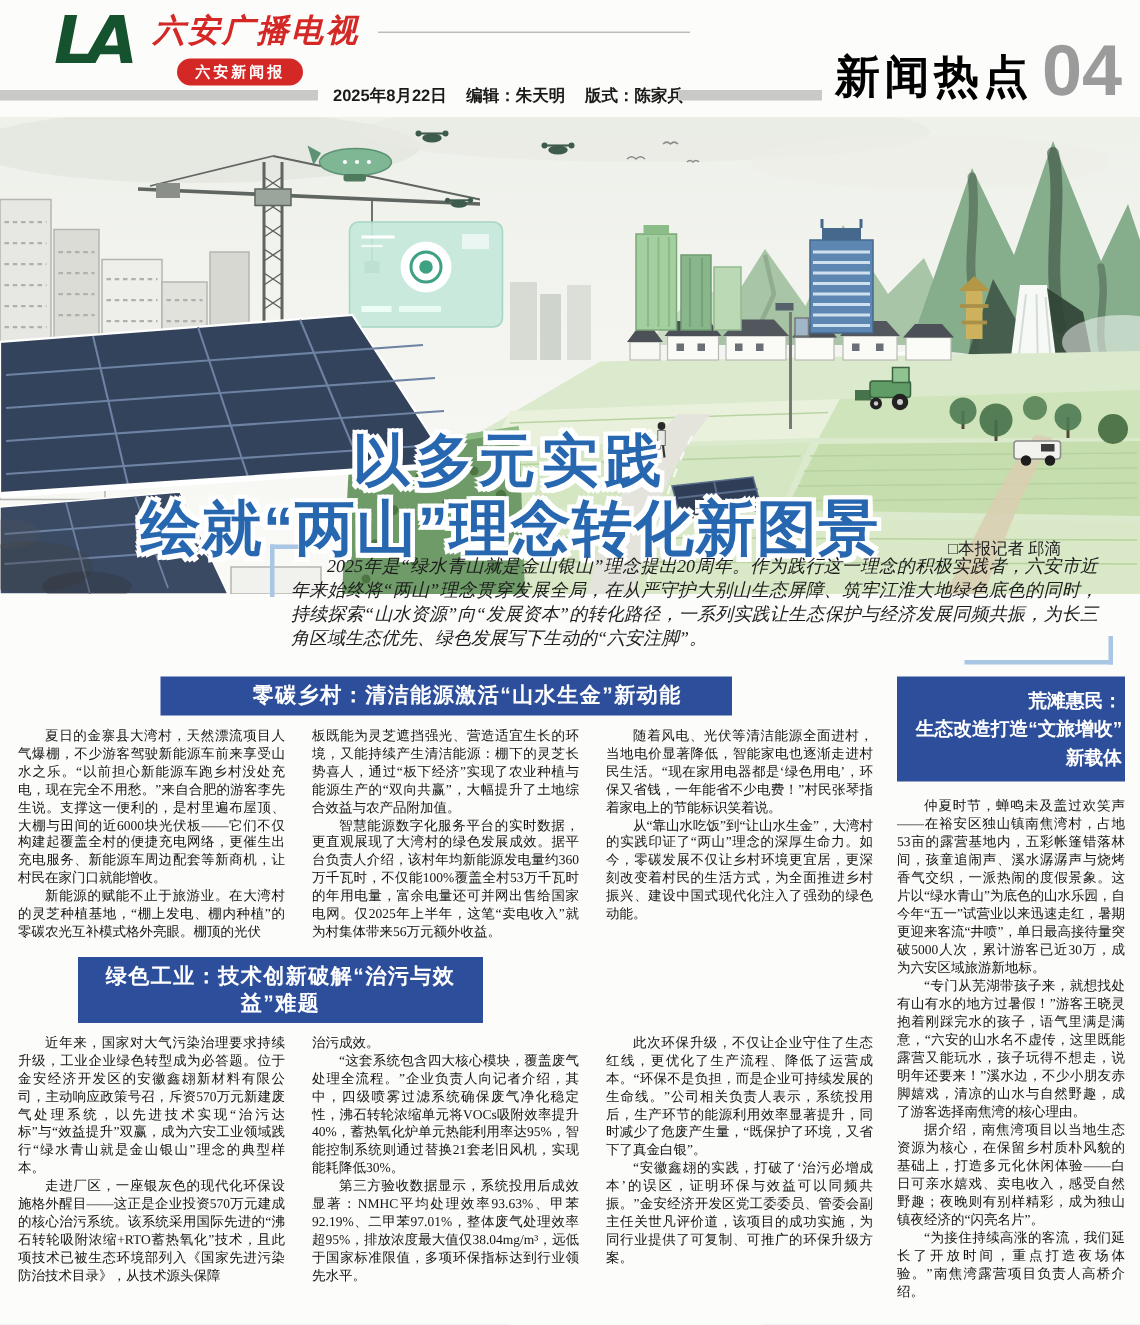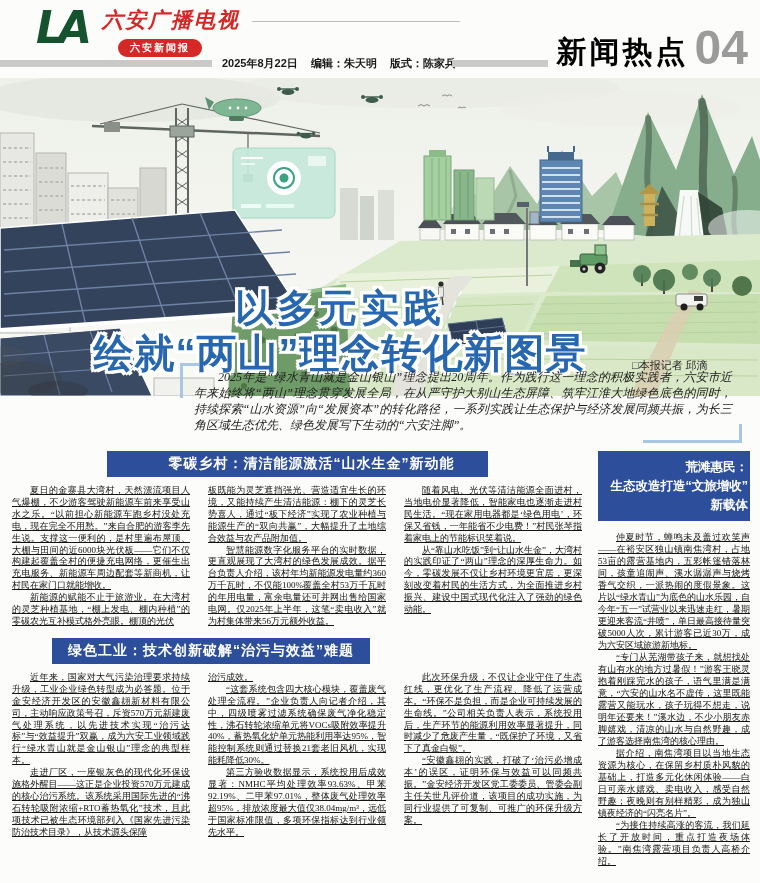--- a/index.html
+++ b/index.html
@@ -52,24 +52,24 @@
   .intro::after{content:"";position:absolute;right:-2px;bottom:0;width:96px;height:16px;
                 border-right:3px solid #a9c6e4;border-bottom:3px solid #a9c6e4;}
 
   
   .content{display:flex;margin:8px 10px 0 12px;}
   .main{width:570px;}
   .sec-head{margin:0 auto 8px auto;background:#2c4e9b;color:#fff;text-align:center;
             font-family:"Liberation Sans",sans-serif;font-weight:700;font-size:14px;
             padding:4px 0;letter-spacing:1px;}
   .sec-head.s1{width:352px;padding-left:29px;}
-  .sec-head.s2{width:318px;margin-top:10px;margin-left:40px;}
+  .sec-head.s2{width:270px;margin-top:10px;margin-left:40px;}
   .cols{display:flex;gap:18px;}
   .col{width:178px;font-size:9px;line-height:11.9px;text-align:justify;color:#141414;}
-  .col p,.side-body p{margin:0;text-decoration:underline;}
+  .col p,.side-body p{margin:0;}
   .ind{text-indent:2em;}
   .sidebar{width:152px;margin-left:16px;}
   .side-head{background:#2c4e9b;color:#fff;text-align:right;
              font-family:"Liberation Sans",sans-serif;font-weight:700;font-size:12.5px;
              line-height:1.5;padding:7px 2px;}
   .side-body{margin-top:10px;font-size:9px;line-height:12px;text-align:justify;color:#141414;}
 </style>
 </head>
 <body>
 

